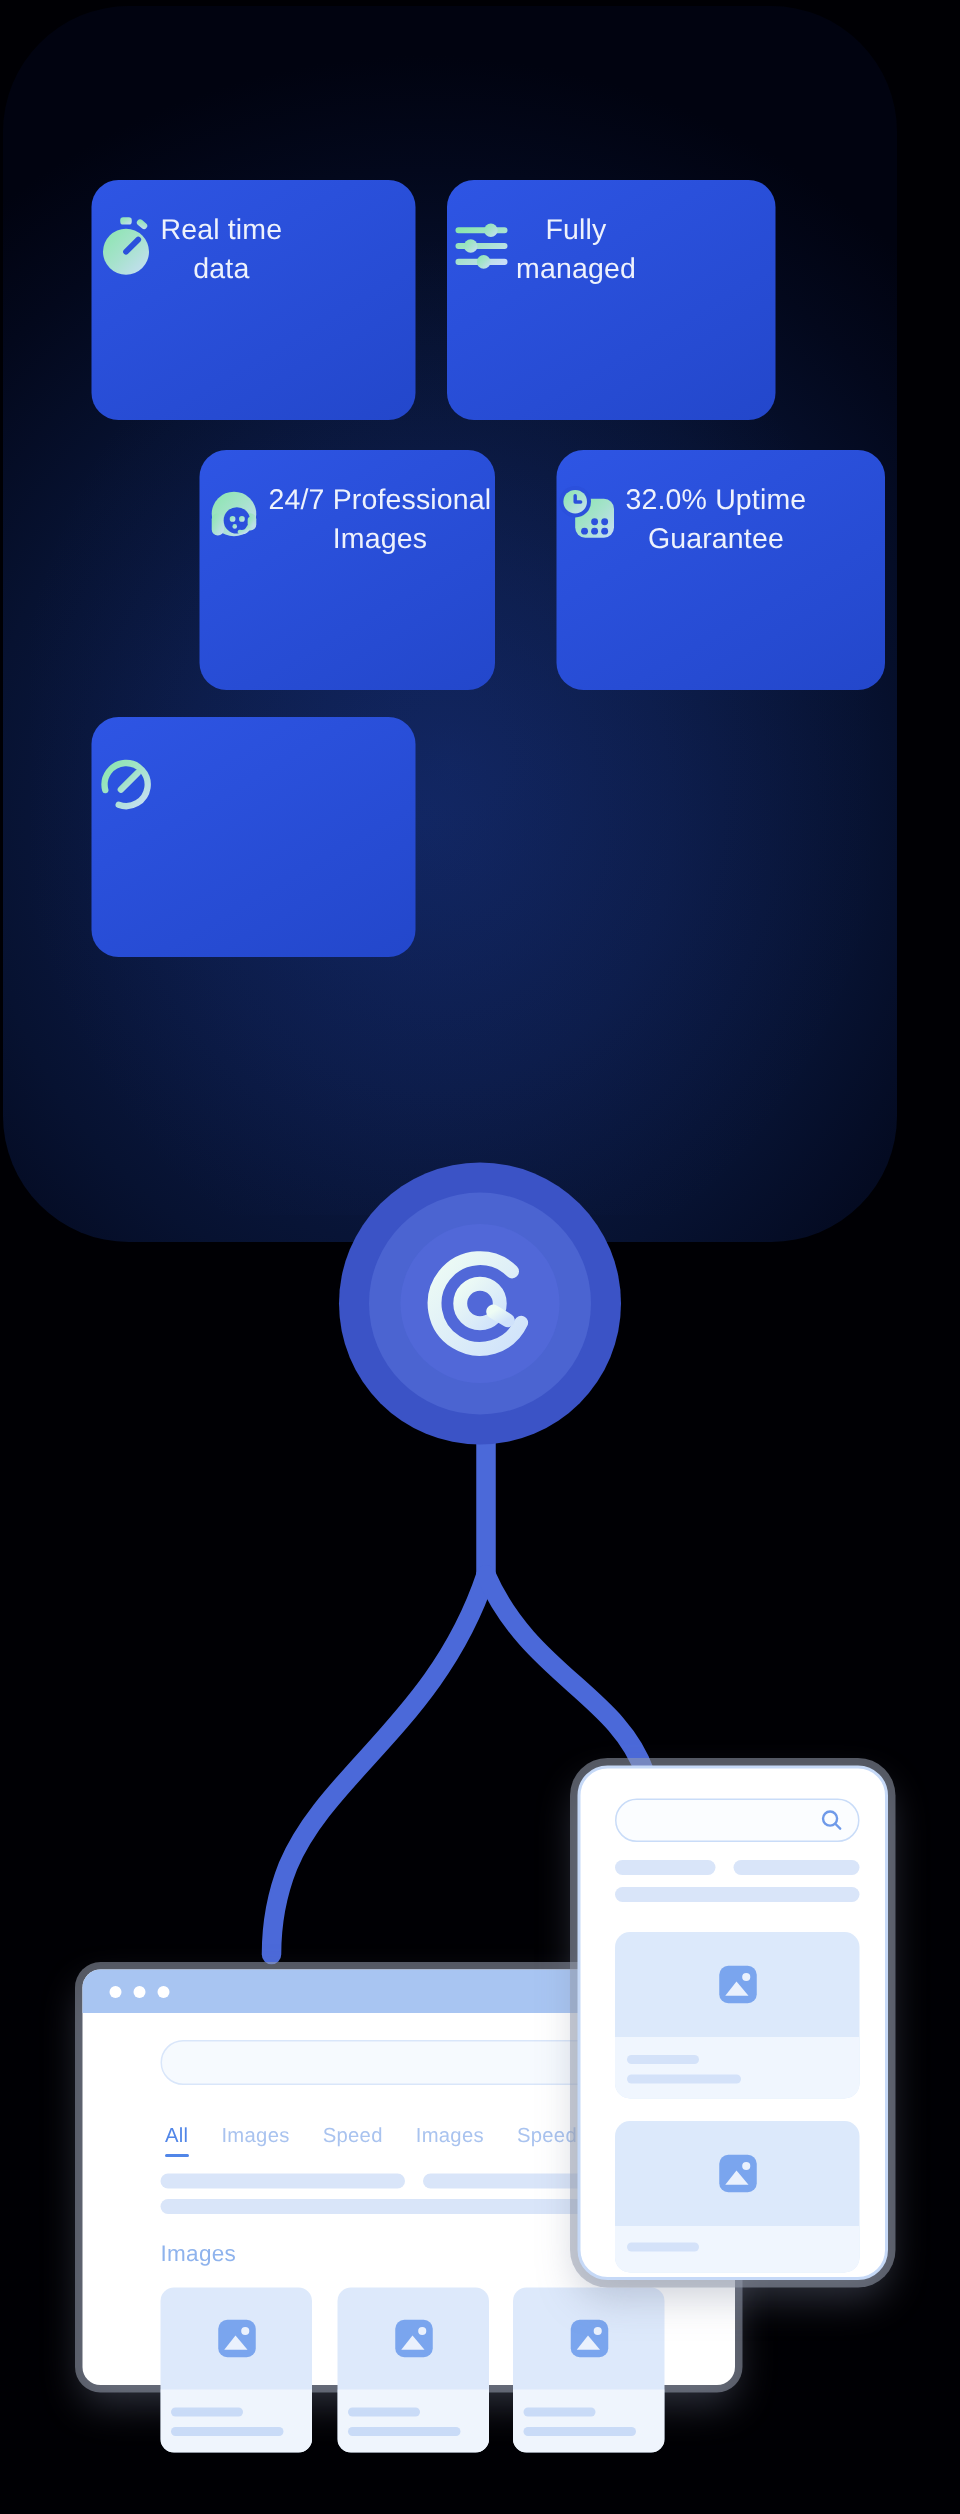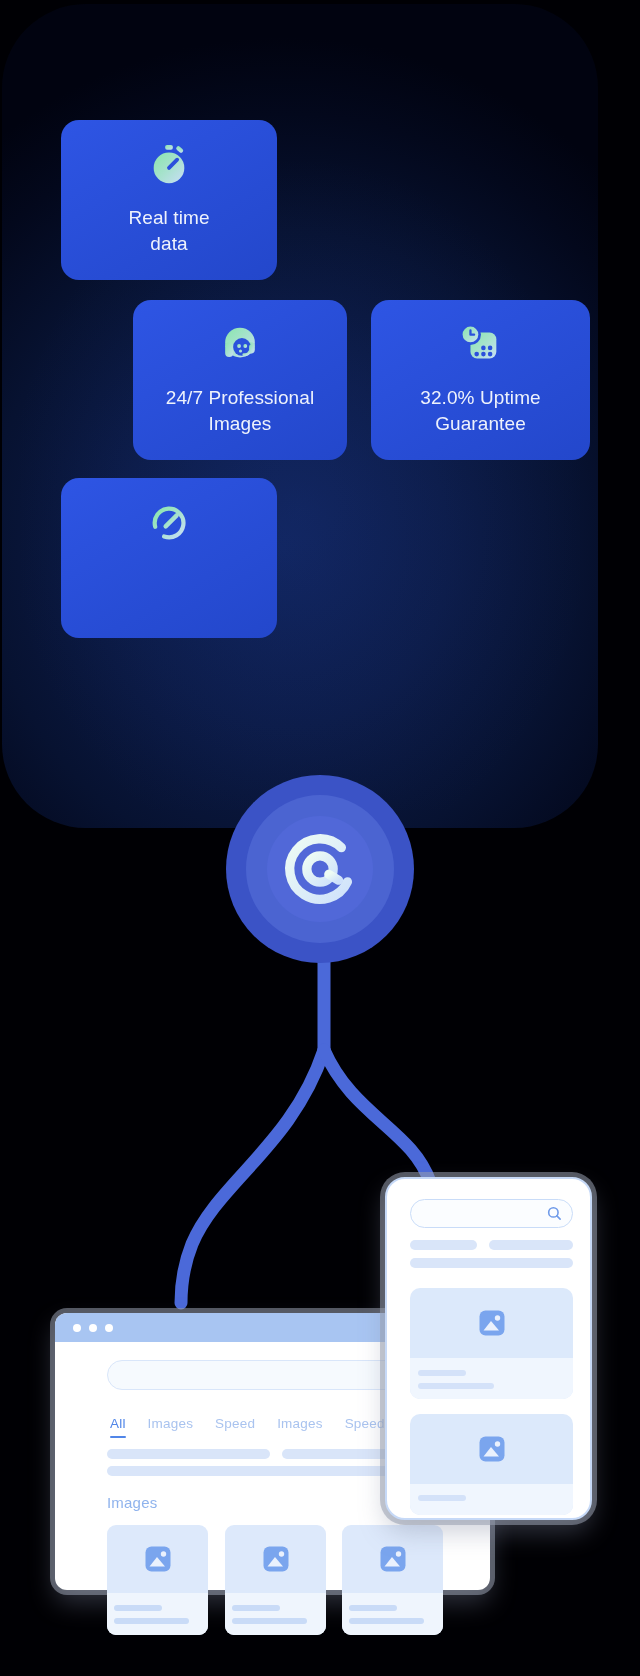--- a/index.html
+++ b/index.html
@@ -8,27 +8,27 @@
 
   
   .hero-panel{position:absolute;left:2px;top:4px;width:596px;height:824px;border-radius:84px;
     background:radial-gradient(80% 62% at 47% 66%, #0e2158 0%, #0b1a45 35%, #071231 62%, #03081c 85%, #010310 100%);}
   .hero-glow{position:absolute;left:18px;top:18px;right:18px;bottom:18px;border-radius:68px;
     background:radial-gradient(70% 60% at 50% 62%, rgba(40,72,165,0.16), rgba(0,0,0,0) 75%);}
 
   
   .fcard{position:absolute;border-radius:18px;
     background:linear-gradient(150deg,#2e55e4 0%,#2347cb 100%);
-    display:flex;flex-direction:column;align-items:center;box-sizing:border-box;padding-top:21px;}
+    display:flex;flex-direction:row;align-items:flex-start;box-sizing:border-box;padding-top:21px;}
   .fcard .icn{height:48px;display:flex;align-items:center;justify-content:center;margin-bottom:16px;}
   .fcard .lbl{color:#eef2fc;font-size:19px;font-weight:500;line-height:1.38;text-align:center;letter-spacing:.1px;}
   .fcard .lbl span{display:block;}
   #card-1{left:61px;top:120px;width:216px;height:160px;}
   #card-2{left:298px;top:120px;width:219px;height:160px;}
-  #card-3{left:133px;top:300px;width:214px;height:160px;}
+  #card-3{left:133px;top:300px;width:197px;height:160px;}
   #card-4{left:371px;top:300px;width:219px;height:160px;}
   #card-5{left:61px;top:478px;width:216px;height:160px;}
   #card-6{left:298px;top:478px;width:219px;height:160px;}
 
   
   .connectors{position:absolute;left:0;top:0;pointer-events:none;}
 
   
   .badge{position:absolute;left:226px;top:775px;width:188px;height:188px;border-radius:50%;
     background:#3b53c6;}
@@ -106,20 +106,34 @@
         <circle cx="24" cy="27" r="16" fill="url(#gIcon)"></circle>
         <path d="M24,27 L32.5,18.5" stroke="#2b50dc" stroke-width="4" stroke-linecap="round"></path>
       </svg>
     </div>
     <div class="lbl">
       <span>Real time</span>
       <span>data</span>
     </div>
   </div>
 
+  <div class="fcard" id="card-2">
+    <div class="icn">
+      <svg viewBox="0 0 48 48" width="46" height="46">
+        <path d="M8,12 H40 M8,23 H40 M8,34 H40" stroke="url(#gIcon)" stroke-width="4.2" stroke-linecap="round"></path>
+        <circle cx="30.5" cy="12" r="4.7" fill="url(#gIcon)"></circle>
+        <circle cx="16.5" cy="23" r="4.7" fill="url(#gIcon)"></circle>
+        <circle cx="25.5" cy="34" r="4.7" fill="url(#gIcon)"></circle>
+      </svg>
+    </div>
+    <div class="lbl">
+      <span>Fully</span>
+      <span>managed</span>
+    </div>
+  </div>
 
   <div class="fcard" id="card-3">
     <div class="icn">
       <svg viewBox="0 0 48 48" width="46" height="46">
         <circle cx="24" cy="21.5" r="15.5" fill="url(#gIcon)"></circle>
         <rect x="8.5" y="21" width="8.5" height="15.5" rx="4.2" fill="url(#gIcon)"></rect>
         <rect x="31" y="21" width="8.5" height="12" rx="4.2" fill="url(#gIcon)"></rect>
         <circle cx="26" cy="26" r="9.2" fill="#2b50dc"></circle>
         <circle cx="23" cy="25" r="2" fill="url(#gIcon)"></circle>
         <circle cx="29.5" cy="25" r="2" fill="url(#gIcon)"></circle>

